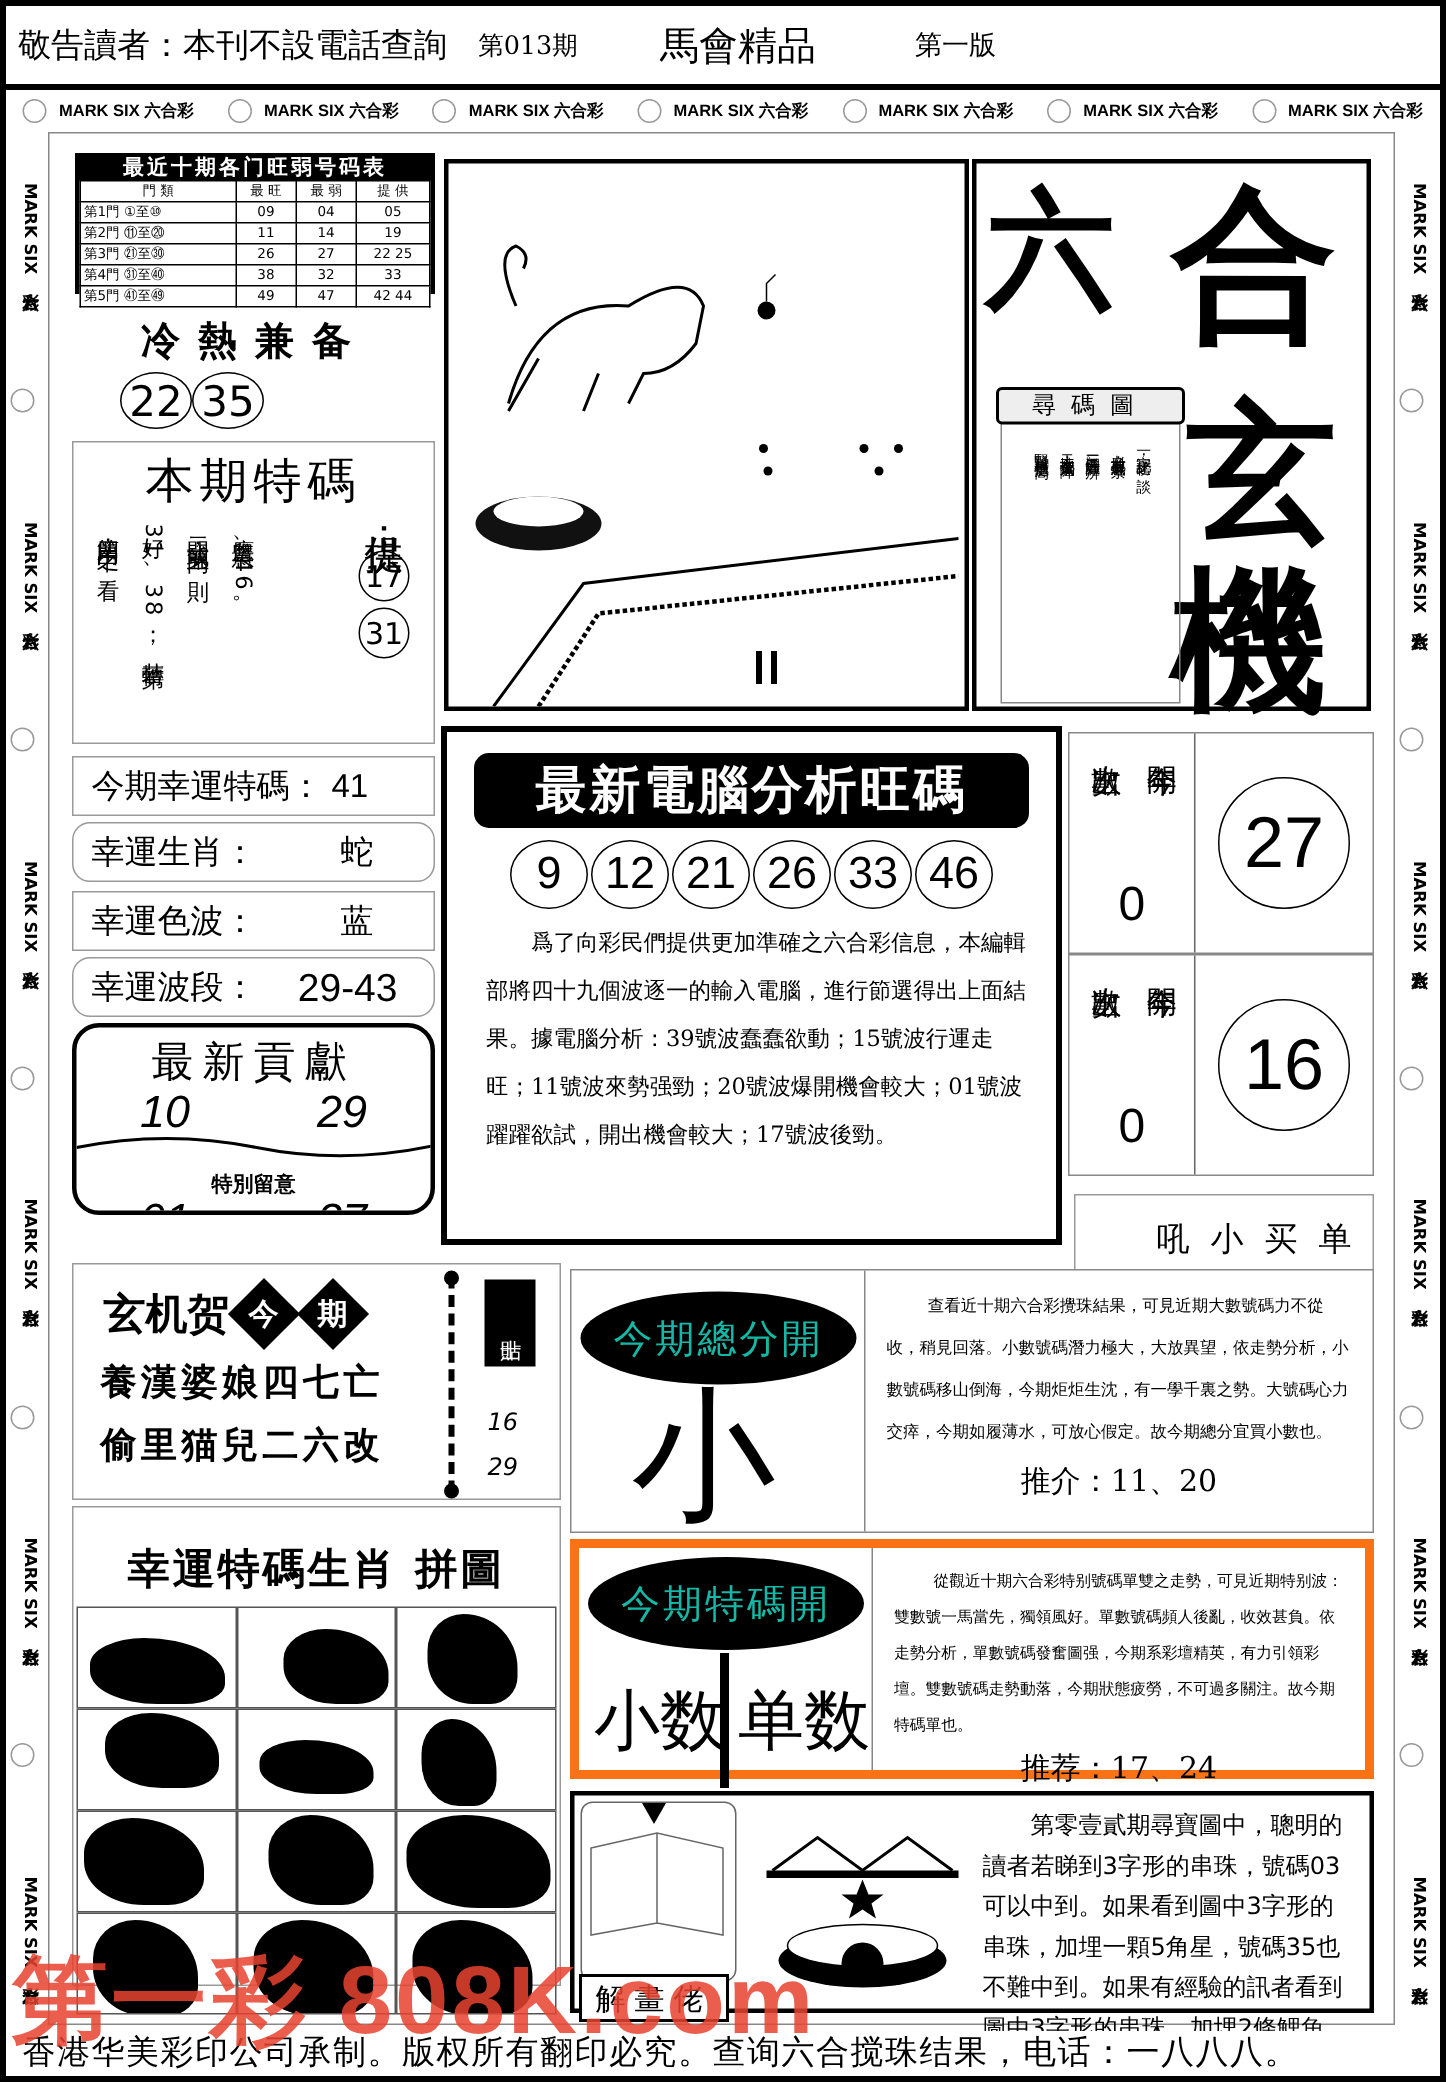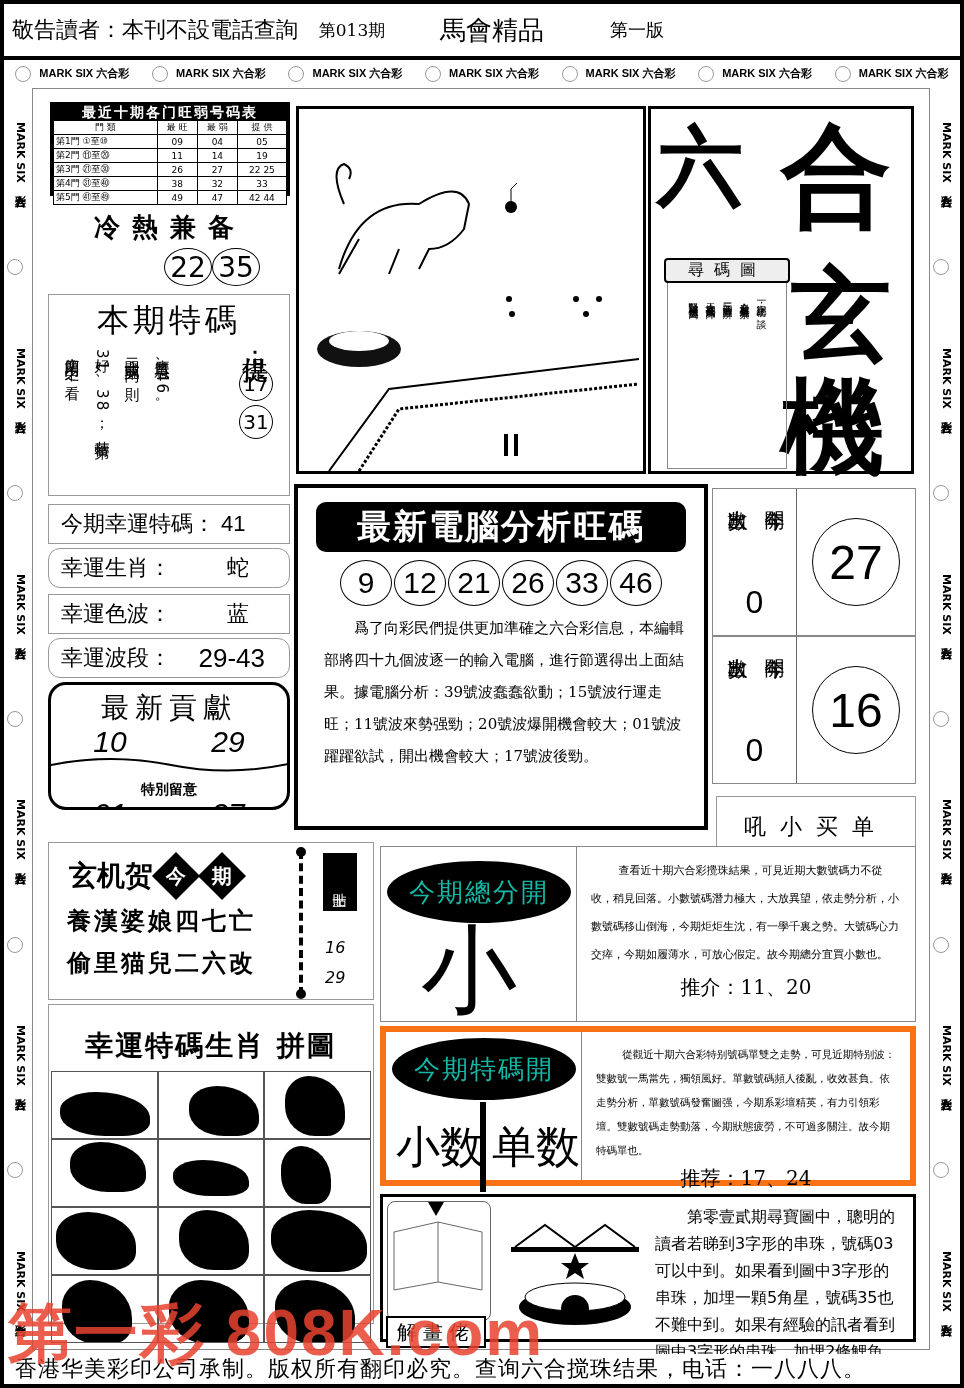--- a/index.html
+++ b/index.html
@@ -19,21 +19,21 @@
 .strip-side .v{writing-mode:vertical-rl;white-space:nowrap}
 .inner{left:32px;top:88px;width:898px;height:1262px;border:1px solid #888}
 .box{position:absolute;border:1px solid #999;background:#fff}
 .tbl{left:50px;top:102px;width:240px;height:94px;border:3px solid #000;background:#000}
 .tbl .cap{color:#fff;font-weight:bold;font-size:14px;text-align:center;height:15px;line-height:15px;letter-spacing:2px}
 .tbl table{width:100%;border-collapse:collapse;background:#fff;font-size:9px}
 .tbl td,.tbl th{border:1px solid #000;text-align:center;height:12px;font-weight:normal}
 .tbl td.l{text-align:left;padding-left:2px}
 .cold{left:50px;top:210px;width:240px;text-align:center;font-family:"DejaVu Serif",serif;font-size:26px;font-weight:bold;letter-spacing:12px}
 .circle{display:inline-flex;align-items:center;justify-content:center;border:1.5px solid #000;border-radius:50%}
-.pair{left:50px;top:248px;width:240px;display:flex;justify-content:flex-end;padding:0 30px}
+.pair{left:50px;top:248px;width:240px;display:flex;justify-content:flex-start;padding:0 30px}
 .pair .circle{width:48px;height:38px;font-size:28px}
 .special{left:48px;top:294px;width:242px;height:202px}
 .special .ttl{font-size:32px;text-align:center;margin-top:4px;letter-spacing:4px;font-family:"DejaVu Serif",serif}
 .vcols{position:absolute;top:52px;left:12px;display:flex;flex-direction:row-reverse;gap:8px;height:140px}
 .vcols div{writing-mode:vertical-rl;font-size:15px;line-height:22px;letter-spacing:2px}
 .provide{position:absolute;right:10px;top:42px;width:46px;text-align:center}
 .provide .lbl{writing-mode:vertical-rl;font-size:26px;margin:0 auto}
 .provide .circle{width:34px;height:34px;font-size:20px;margin-top:4px}
 .lucky{left:48px;width:242px;height:40px;display:flex;align-items:center;font-size:22px;padding-left:12px}
 .lucky .val{margin-left:auto;margin-right:40px;font-family:"Liberation Sans",sans-serif}
@@ -53,21 +53,21 @@
 .banner{margin:14px 18px 0;height:50px;background:#000;border-radius:10px;display:flex;align-items:center;justify-content:center;color:#fff;font-size:34px;font-weight:bold;letter-spacing:2px}
 .balls{display:flex;justify-content:center;margin-top:8px}
 .balls .circle{width:52px;height:46px;font-size:30px;margin:0 1px;font-family:"Liberation Sans",sans-serif}
 .analysis p{font-family:"DejaVu Serif",serif;font-size:15px;line-height:32px;padding:6px 18px 0 26px;text-indent:2em}
 .stats{left:712px;width:204px;height:148px;border:1px solid #888;display:flex}
 .stats .lft{width:84px;border-right:1px solid #666;position:relative}
 .stats .vt{position:absolute;top:6px;writing-mode:vertical-rl;font-size:20px;line-height:22px}
 .stats .cnt{position:absolute;bottom:14px;width:100%;text-align:center;font-size:32px;font-family:"Liberation Sans",sans-serif}
 .stats .rt{flex:1;display:flex;align-items:center;justify-content:center}
 .stats .rt .circle{width:88px;height:88px;font-size:48px;font-family:"Liberation Sans",sans-serif}
-.small-buy{left:716px;top:796px;width:200px;height:52px;font-size:22px;text-align:center;letter-spacing:14px;line-height:60px;font-family:"DejaVu Serif",serif}
+.small-buy{left:716px;top:796px;width:200px;height:52px;font-size:22px;text-align:right;letter-spacing:14px;line-height:60px;font-family:"DejaVu Serif",serif}
 .zodiac{left:48px;top:842px;width:326px;height:158px}
 .zodiac .row1{display:flex;align-items:center;margin:14px 0 0 20px;font-size:28px;font-family:"DejaVu Serif",serif;font-weight:bold}
 .diamond{display:inline-flex;width:34px;height:34px;background:#000;transform:rotate(45deg);margin:0 6px;align-items:center;justify-content:center}
 .diamond span{transform:rotate(-45deg);color:#fff;font-size:20px}
 .zodiac .line{font-size:24px;font-weight:bold;font-family:"DejaVu Serif",serif;margin-left:18px;margin-top:10px;letter-spacing:3px}
 .dash{position:absolute;left:250px;top:8px;height:144px;border-left:4px dashed #000}
 .dash:before,.dash:after{content:"";position:absolute;left:-7px;width:10px;height:10px;border-radius:50%;background:#000}
 .dash:before{top:-4px}.dash:after{bottom:-4px}
 .tag{position:absolute;left:274px;top:10px;width:34px;height:58px;background:#000;color:#fff;font-size:14px;text-align:center;writing-mode:vertical-rl;line-height:34px}
 .znums{position:absolute;left:276px;top:90px;font-style:italic;font-size:16px;line-height:30px}

